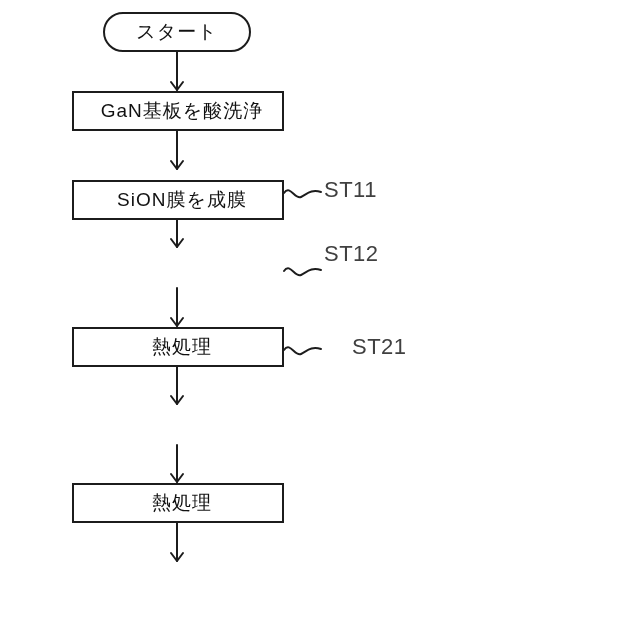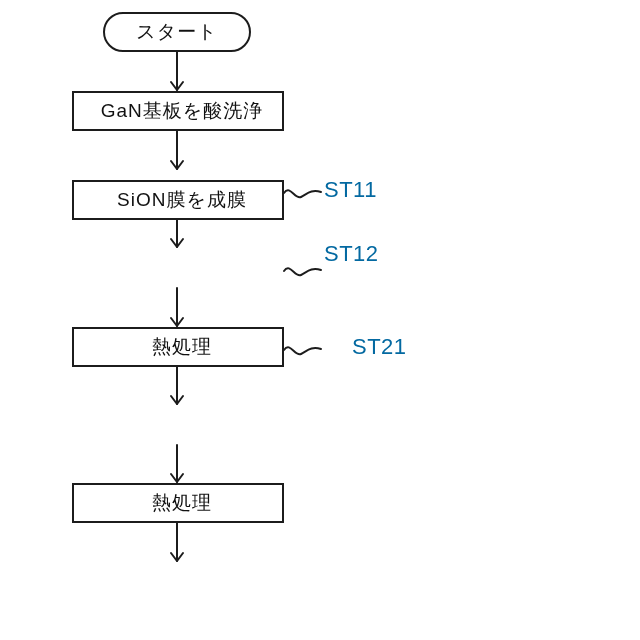--- a/index.html
+++ b/index.html
@@ -58,21 +58,21 @@
   }
   .step-tag {
     position: absolute;
     left: 324px;
     height: 26px;
     display: flex;
     align-items: center;
     font-size: 22px;
     font-weight: 500;
     letter-spacing: 0.5px;
-    color: #0369a1;
+    color: #404040;
     white-space: nowrap;
   }
 </style>
 </head>
 <body>
 
 <div class="canvas">
 
   <svg class="connector-layer" viewBox="0 0 640 640" xmlns="http://www.w3.org/2000/svg">
 

